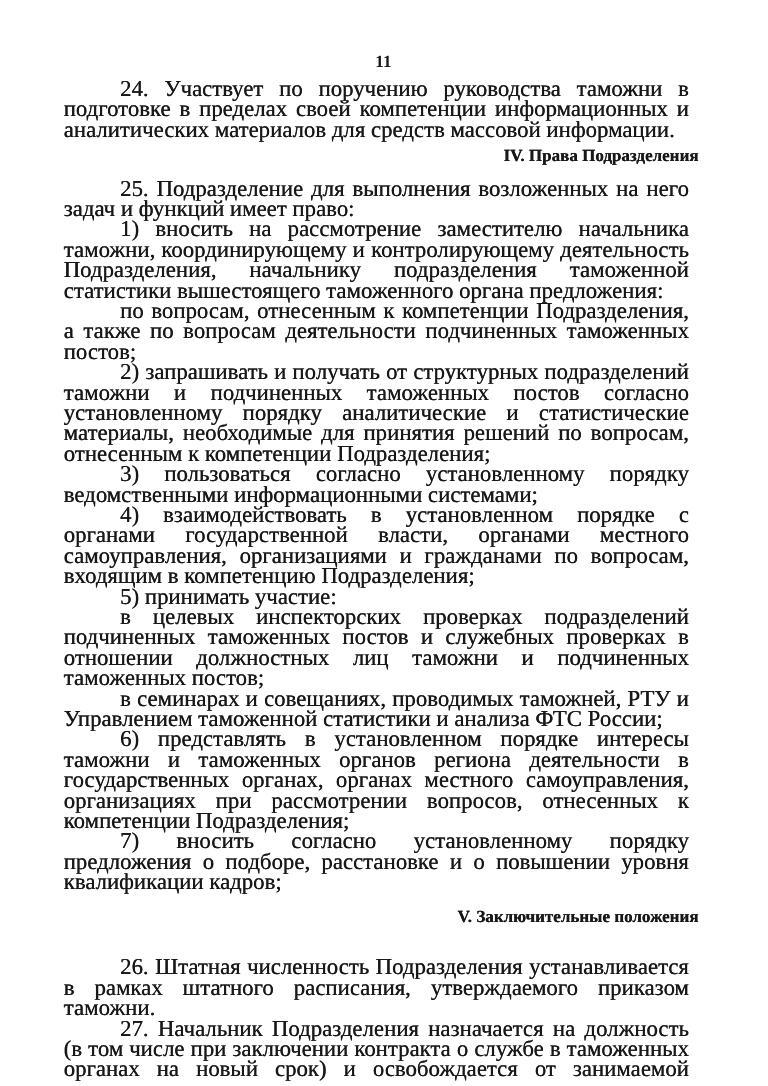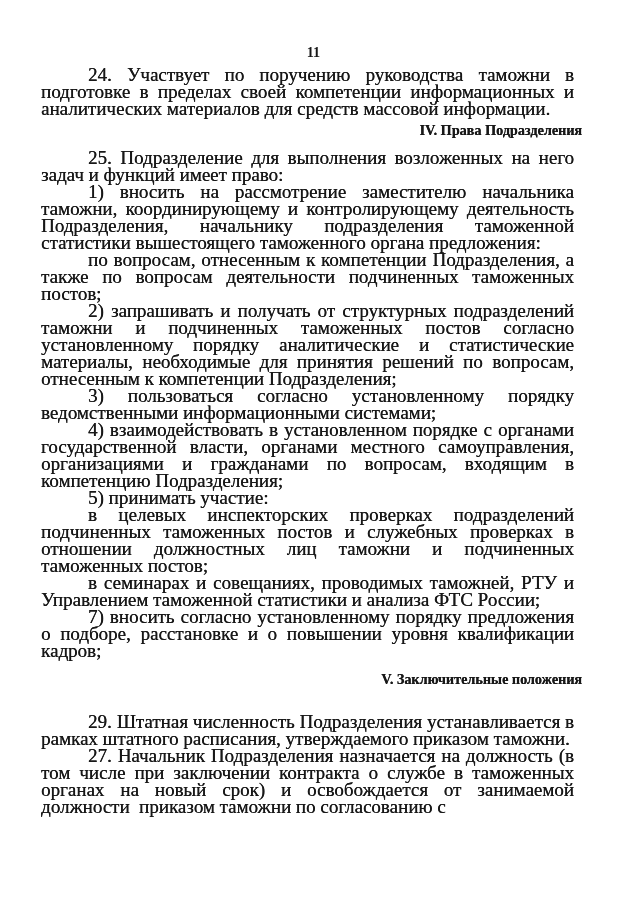--- a/index.html
+++ b/index.html
@@ -13,21 +13,21 @@
     height: 905px;
     overflow: hidden;
     font-family: "Liberation Serif", "DejaVu Serif", serif;
     color: #181818;
   }
   .page {
     box-sizing: border-box;
     width: 640px;
     height: 905px;
     background: #ffffff;
-    padding: 44px 66px 0 41px;
+    padding: 44px 66px 0 53px;
   }
   .page-number {
     text-align: center;
     font-size: 14.2px;
     line-height: 17px;
     font-weight: 700;
     transform: translateX(6px);
     margin: 0 0 5px 0;
   }
   .para {
@@ -74,22 +74,23 @@
   <p class="para">3) пользоваться согласно установленному порядку ведомственными информационными системами;</p>
 
   <p class="para">4) взаимодействовать в установленном порядке с органами государственной власти, органами местного самоуправления, организациями и гражданами по вопросам, входящим в компетенцию Подразделения;</p>
 
   <p class="para">5) принимать участие:</p>
 
   <p class="para">в целевых инспекторских проверках подразделений подчиненных таможенных постов и служебных проверках в отношении должностных лиц таможни и подчиненных таможенных постов;</p>
 
   <p class="para">в семинарах и совещаниях, проводимых таможней, РТУ и Управлением таможенной статистики и анализа ФТС России;</p>
 
+  <p class="para">6) представлять в установленном порядке интересы таможни и таможенных органов региона деятельности в государственных органах, органах местного самоуправления, организациях при рассмотрении вопросов, отнесенных к компетенции Подразделения;</p>
 
   <p class="para">7) вносить согласно установленному порядку предложения о подборе, расстановке и о повышении уровня квалификации кадров;</p>
 
 
   <h2 class="head head-v">V. Заключительные положения</h2>
 
-  <p class="para">29. Штатная численность Подразделения устанавливается в рамках штатного расписания, утверждаемого приказом таможни.</p>
+  <p class="para">26. Штатная численность Подразделения устанавливается в рамках штатного расписания, утверждаемого приказом таможни.</p>
 
   <p class="para">27. Начальник Подразделения назначается на должность (в том числе при заключении контракта о службе в таможенных органах на новый срок) и освобождается от занимаемой должности&nbsp; приказом таможни по согласованию с</p>
 </div>
 
 </body></html>

